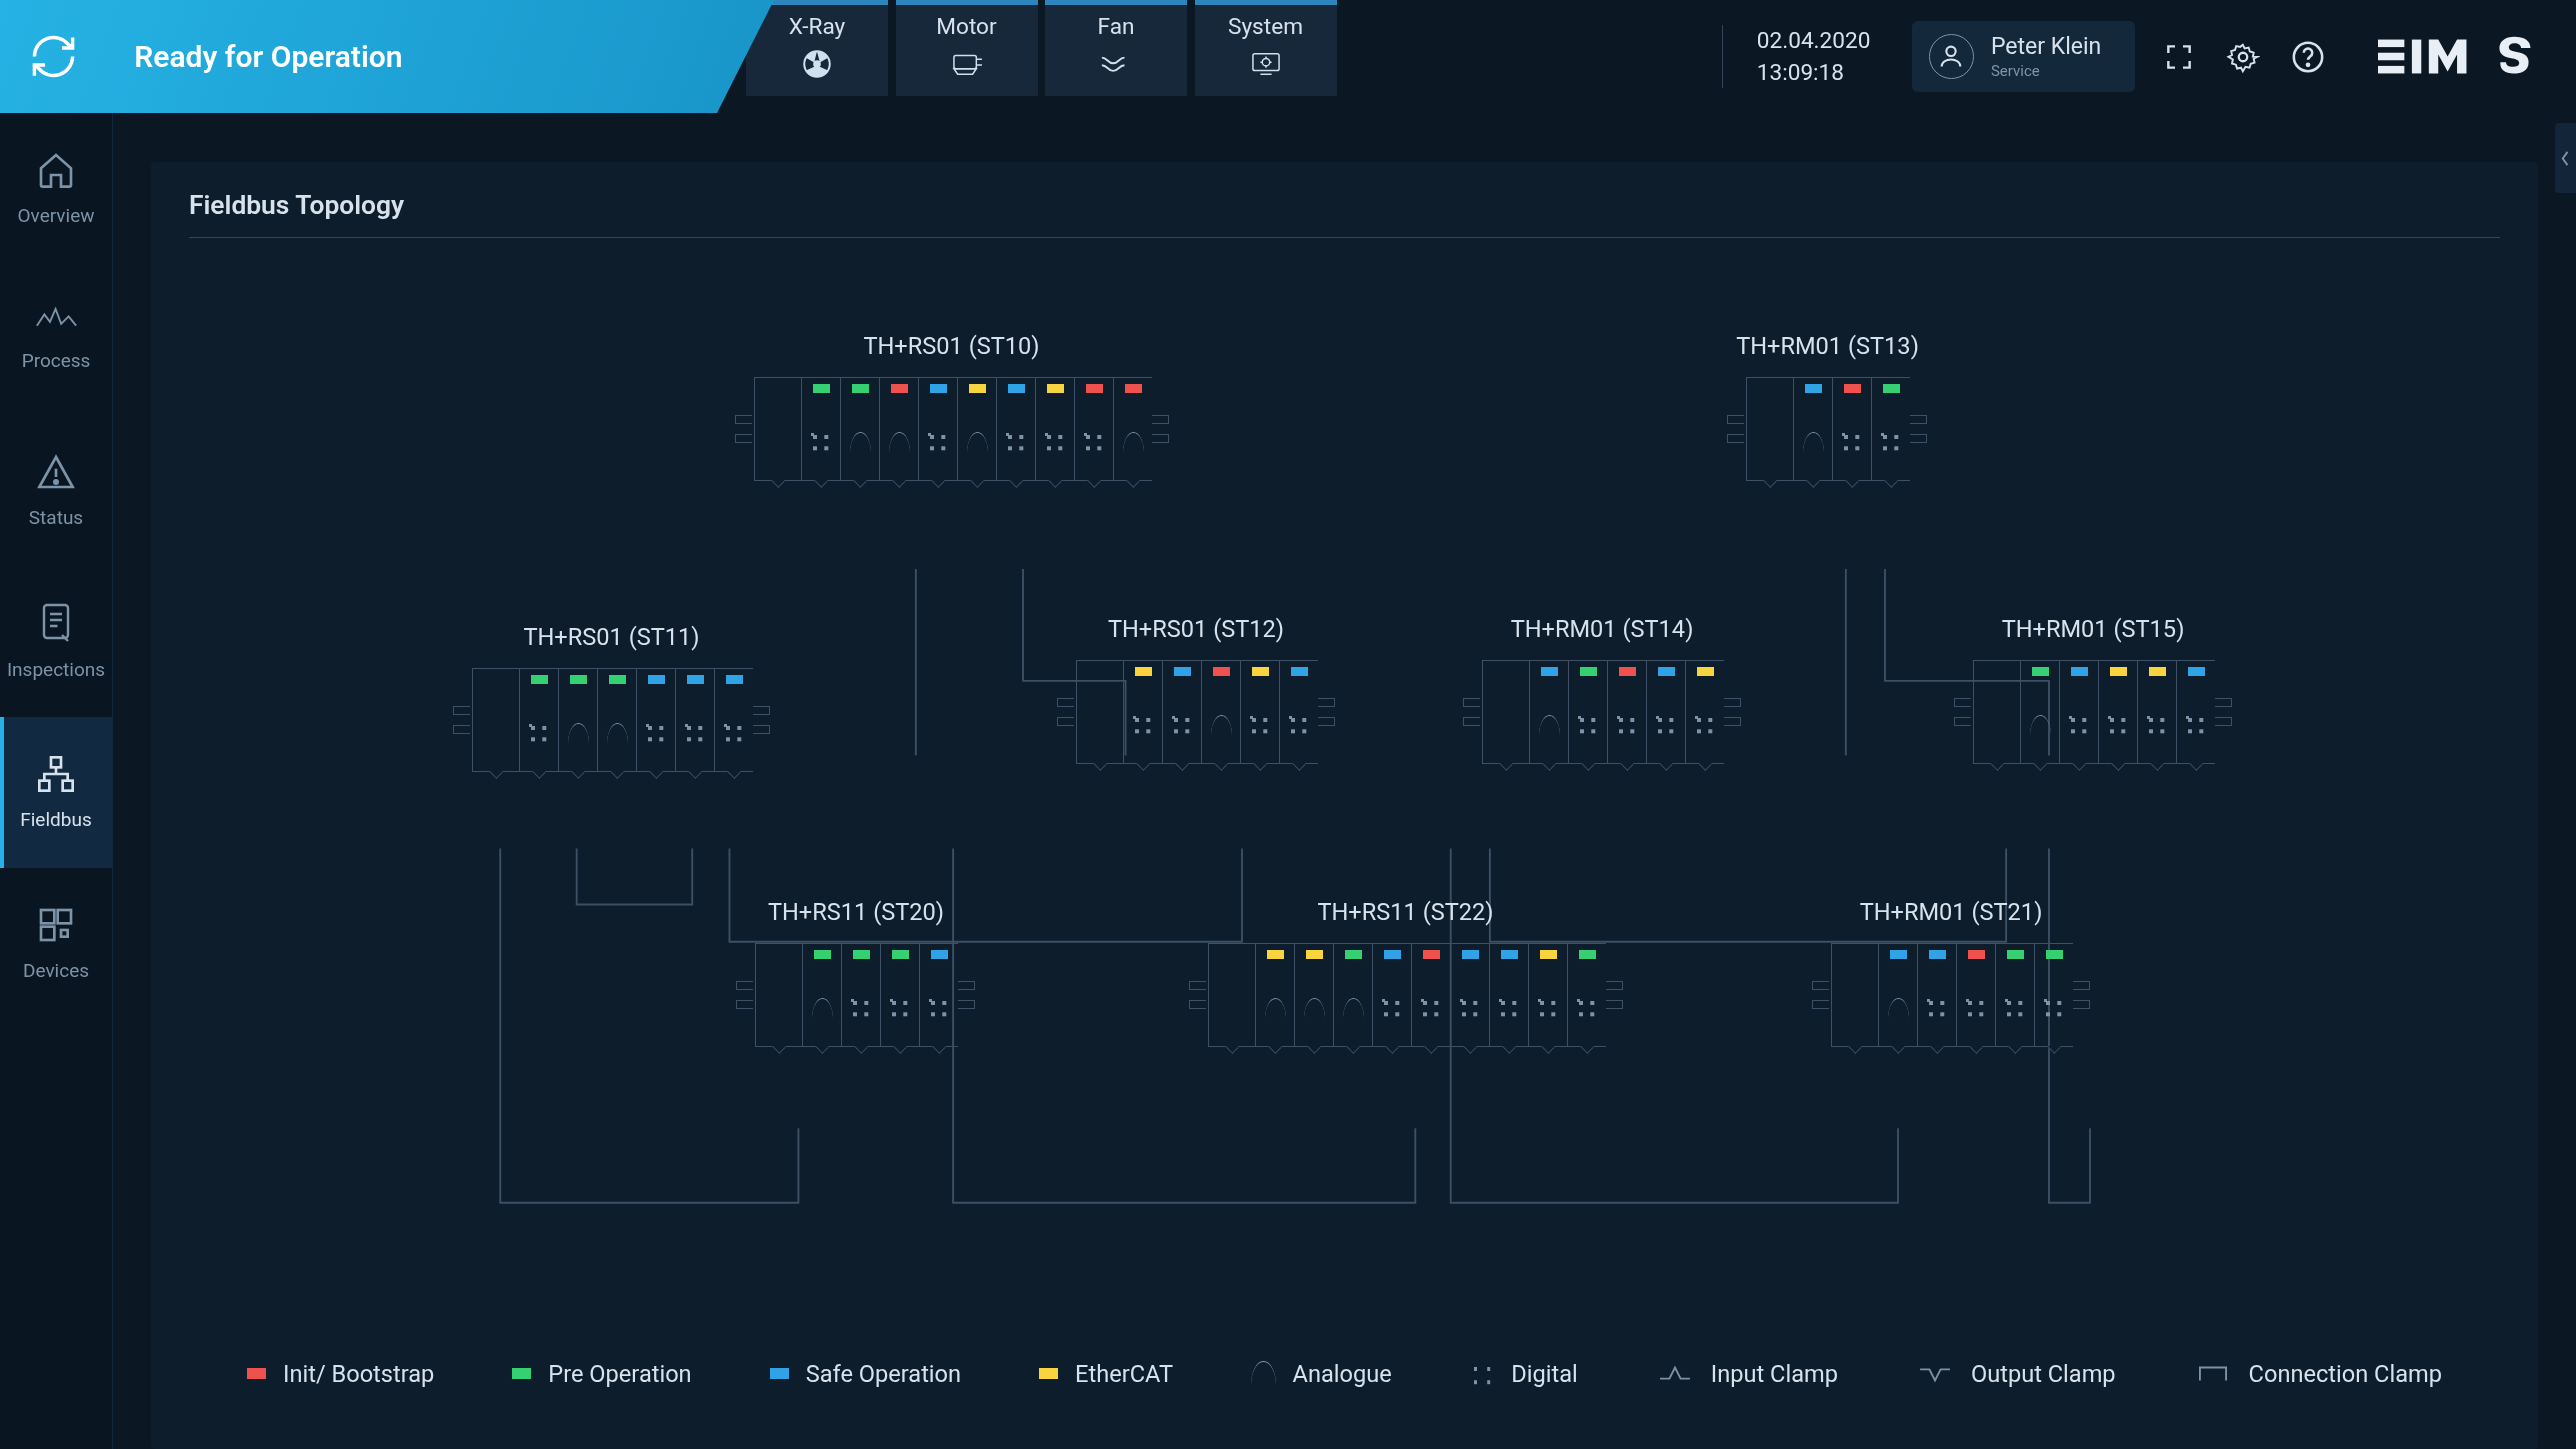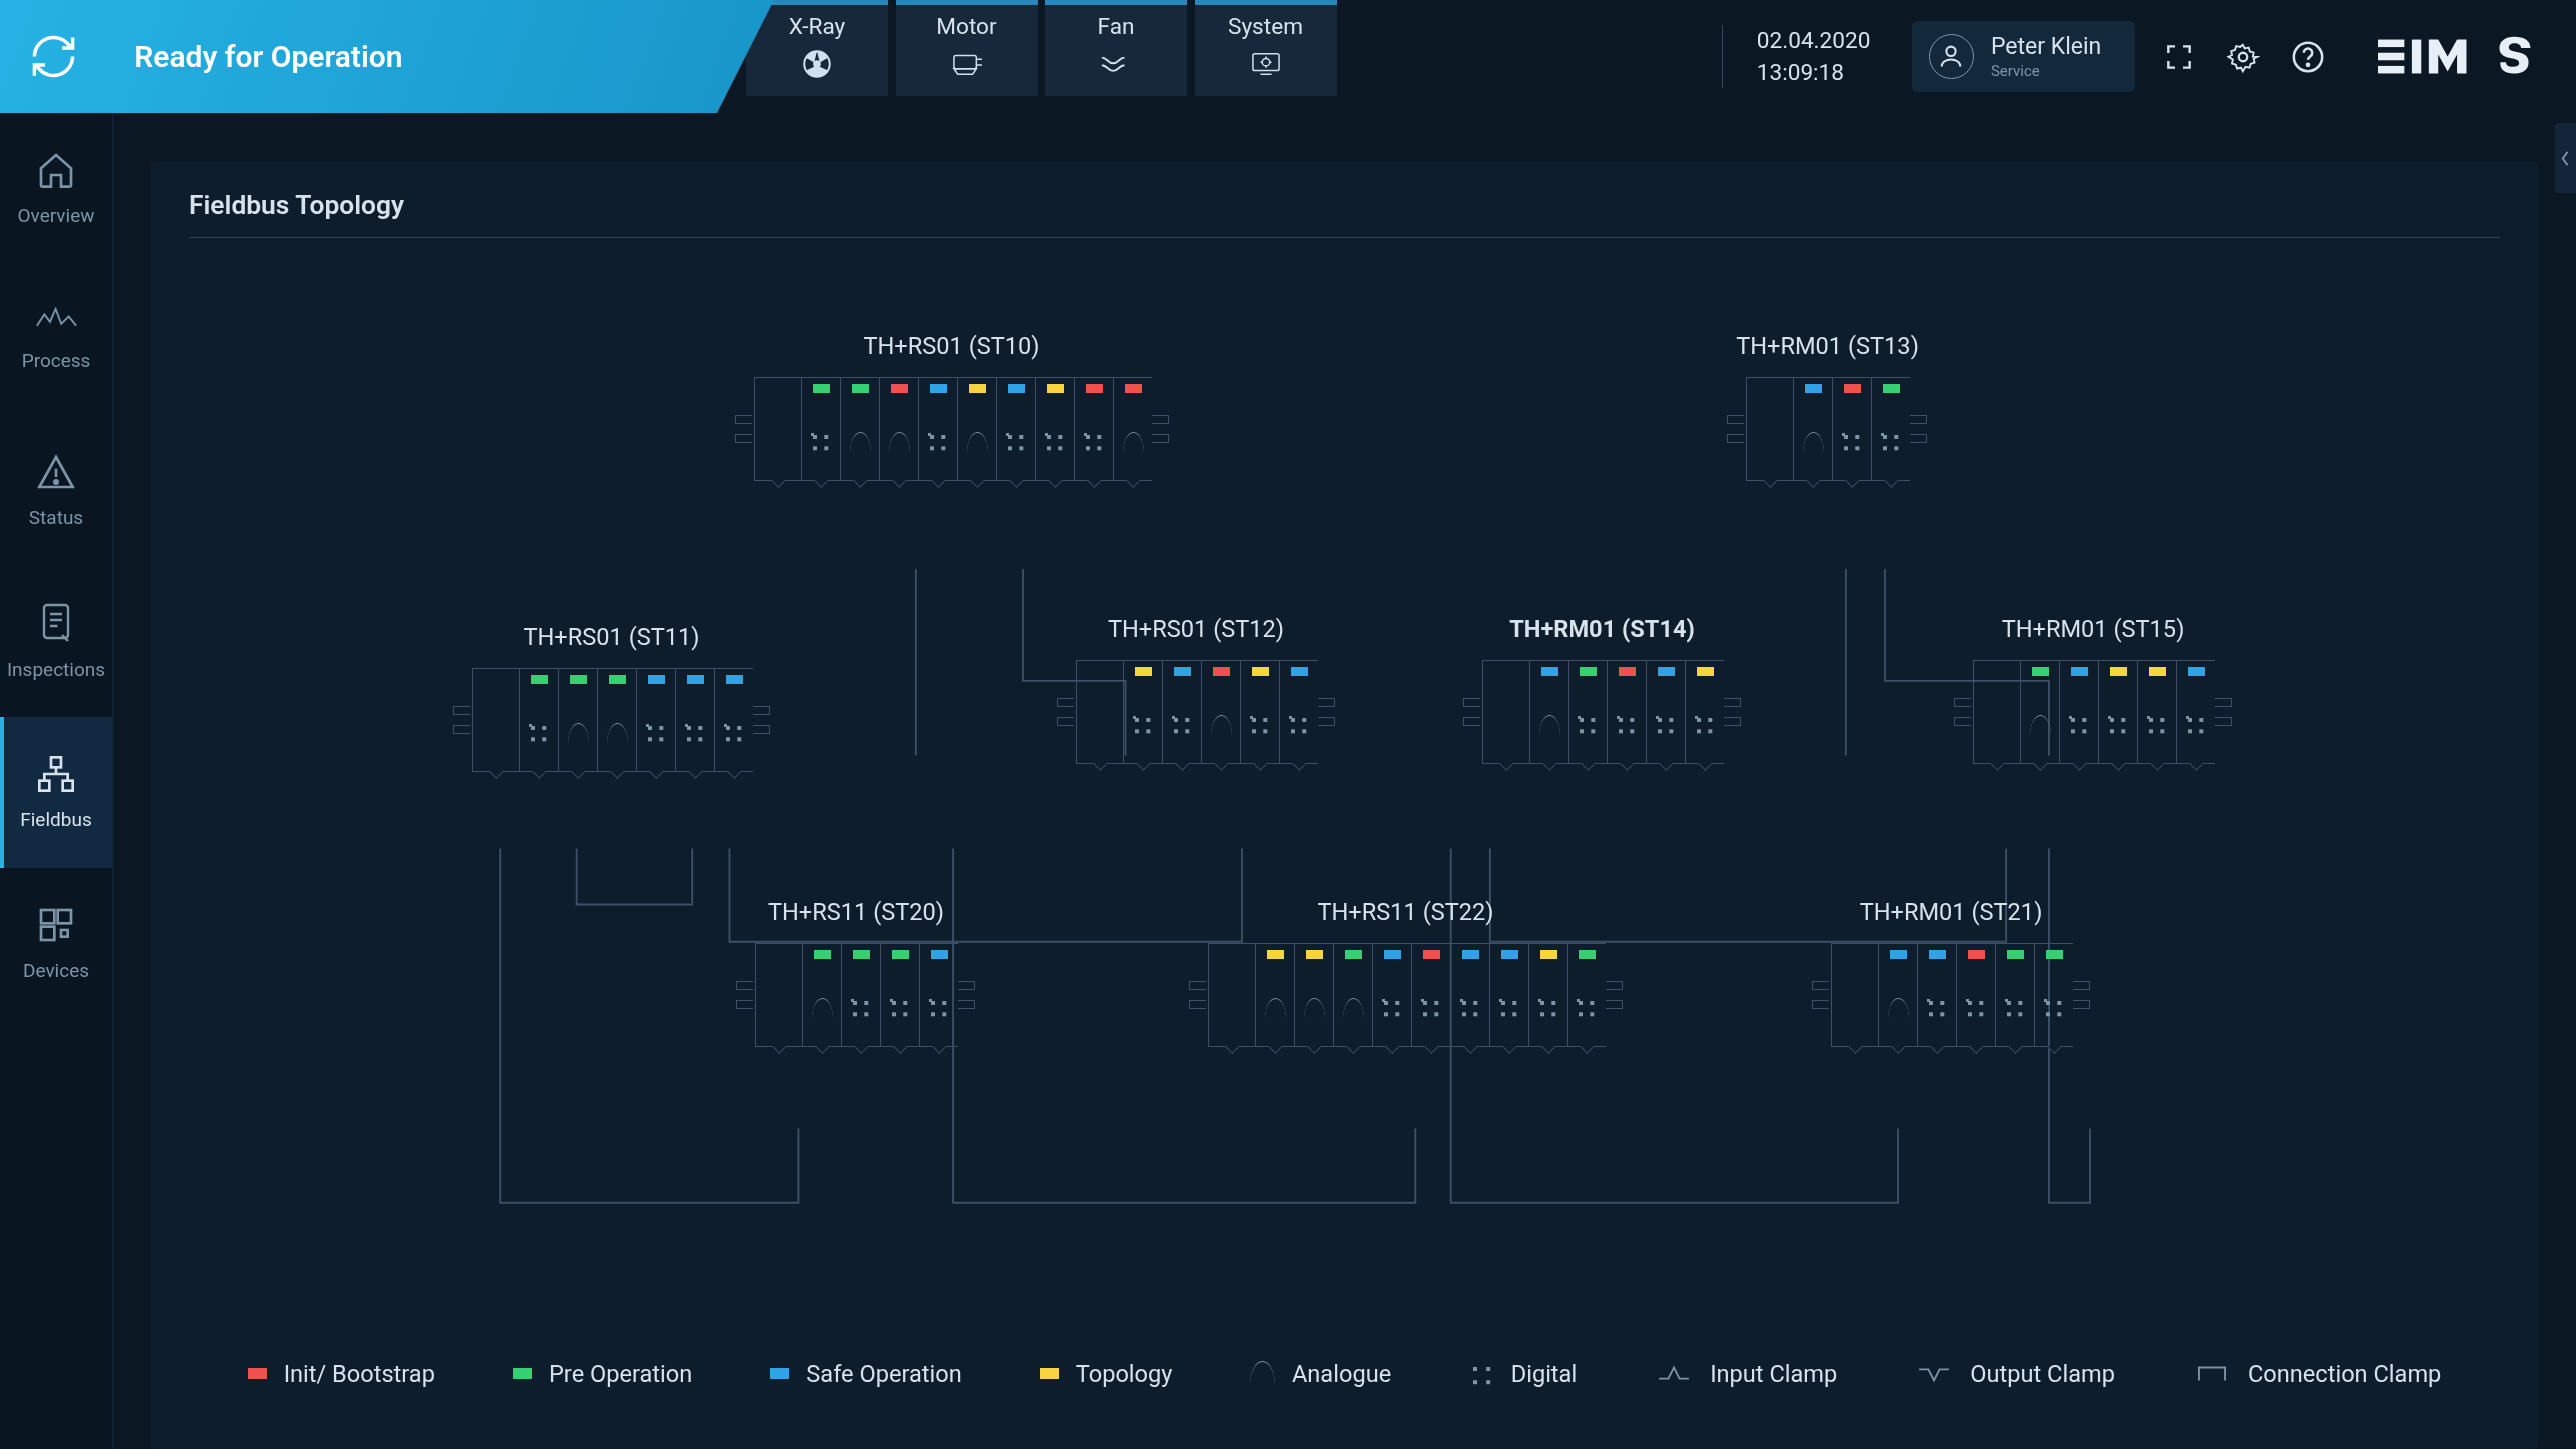--- a/index.html
+++ b/index.html
@@ -616,21 +616,21 @@
                   </div>
                   <div class="tail"></div>
                 </div>
                 <div class="conn right">
                   <div class="conn-pin"></div>
                   <div class="conn-pin"></div>
                 </div>
               </div>
             </div>
             <div class="node" style="left: 1274px; top: 283px;">
-              <div class="node-title" style="width: 278px; font-weight: bold;">TH+RM01 (ST14)</div>
+              <div class="node-title" style="width: 278px;">TH+RM01 (ST14)</div>
               <div class="rack">
                 <div class="conn left">
                   <div class="conn-pin"></div>
                   <div class="conn-pin"></div>
                 </div>
                 <div class="slot first">
                   <div class="led" style="background:transparent"></div>
                   <div class="slot-body"></div>
                   <div class="tail"></div>
                 </div>
@@ -921,21 +921,21 @@
       <div class="lg">
           <span class="lg-sw green"></span>
           <span>Pre Operation</span>
         </div>
       <div class="lg">
           <span class="lg-sw blue"></span>
           <span>Safe Operation</span>
         </div>
       <div class="lg">
           <span class="lg-sw yellow"></span>
-          <span>Topology</span>
+          <span>EtherCAT</span>
         </div>
       <div class="lg">
           <span class="lg-analogue lg-ic"></span>
           <span>Analogue</span>
         </div>
       <div class="lg">
           <span class="lg-digital lg-ic"></span>
           <span>Digital</span>
         </div>
       <div class="lg">

